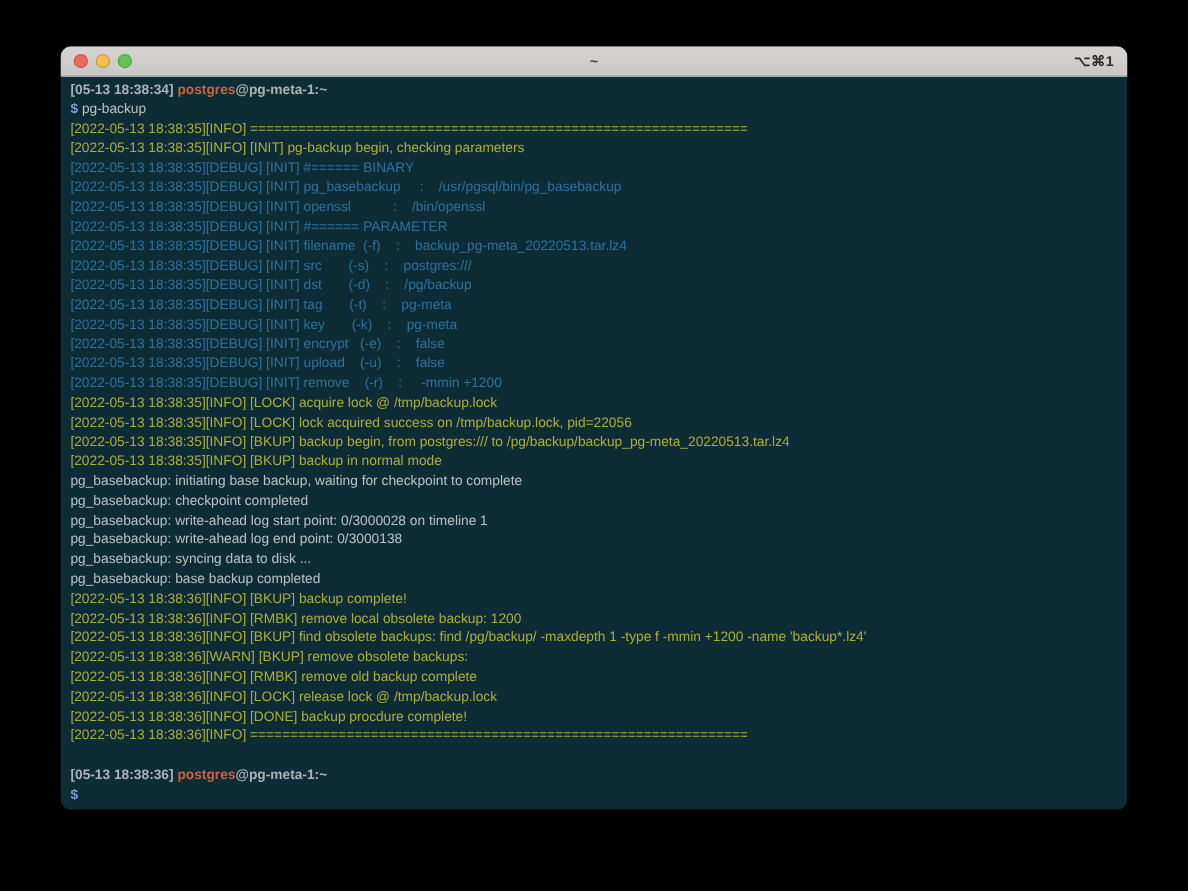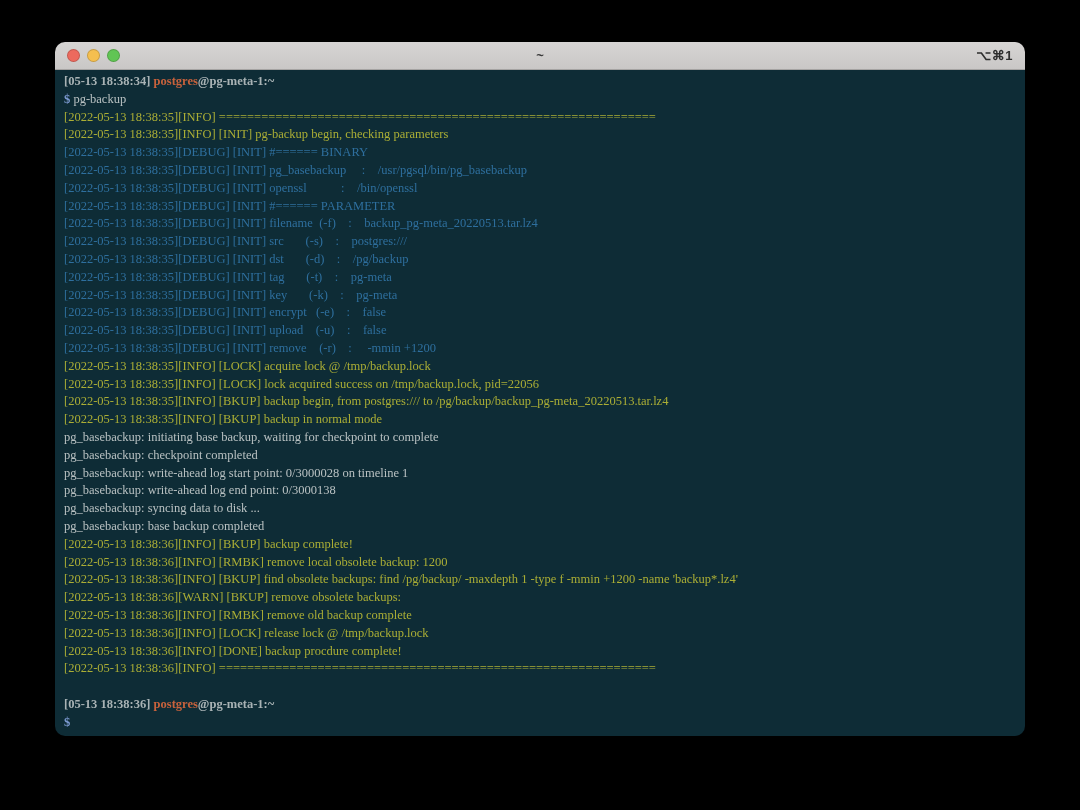--- a/index.html
+++ b/index.html
@@ -47,21 +47,21 @@
     margin-left: auto;
     font-size: 13px;
     font-weight: bold;
     color: #2e2e2e;
     letter-spacing: 0.5px;
   }
 
   .screen {
     flex: 1 1 auto;
     padding: 3px 8px 0 9px;
-    font-family: Liberation Serif, serif;
+    font-family: Liberation Sans, sans-serif;
     font-size: 12.5px;
     line-height: 17.8px;
     white-space: pre;
     overflow: hidden;
     cursor: text;
   }
   .term-line { white-space: pre; }
 </style>
 </head>
 <body>

